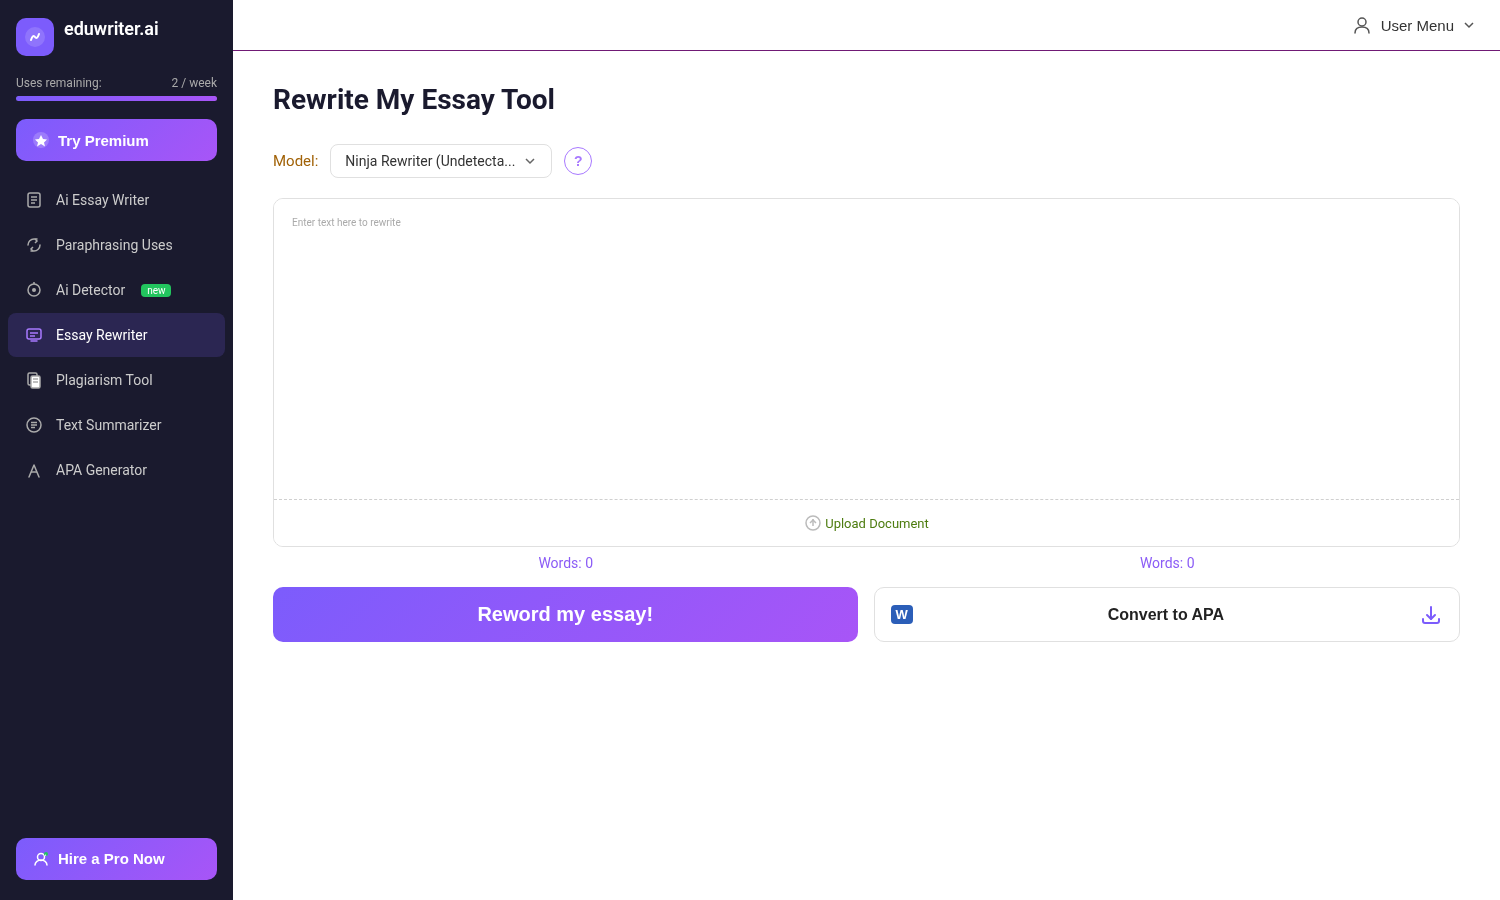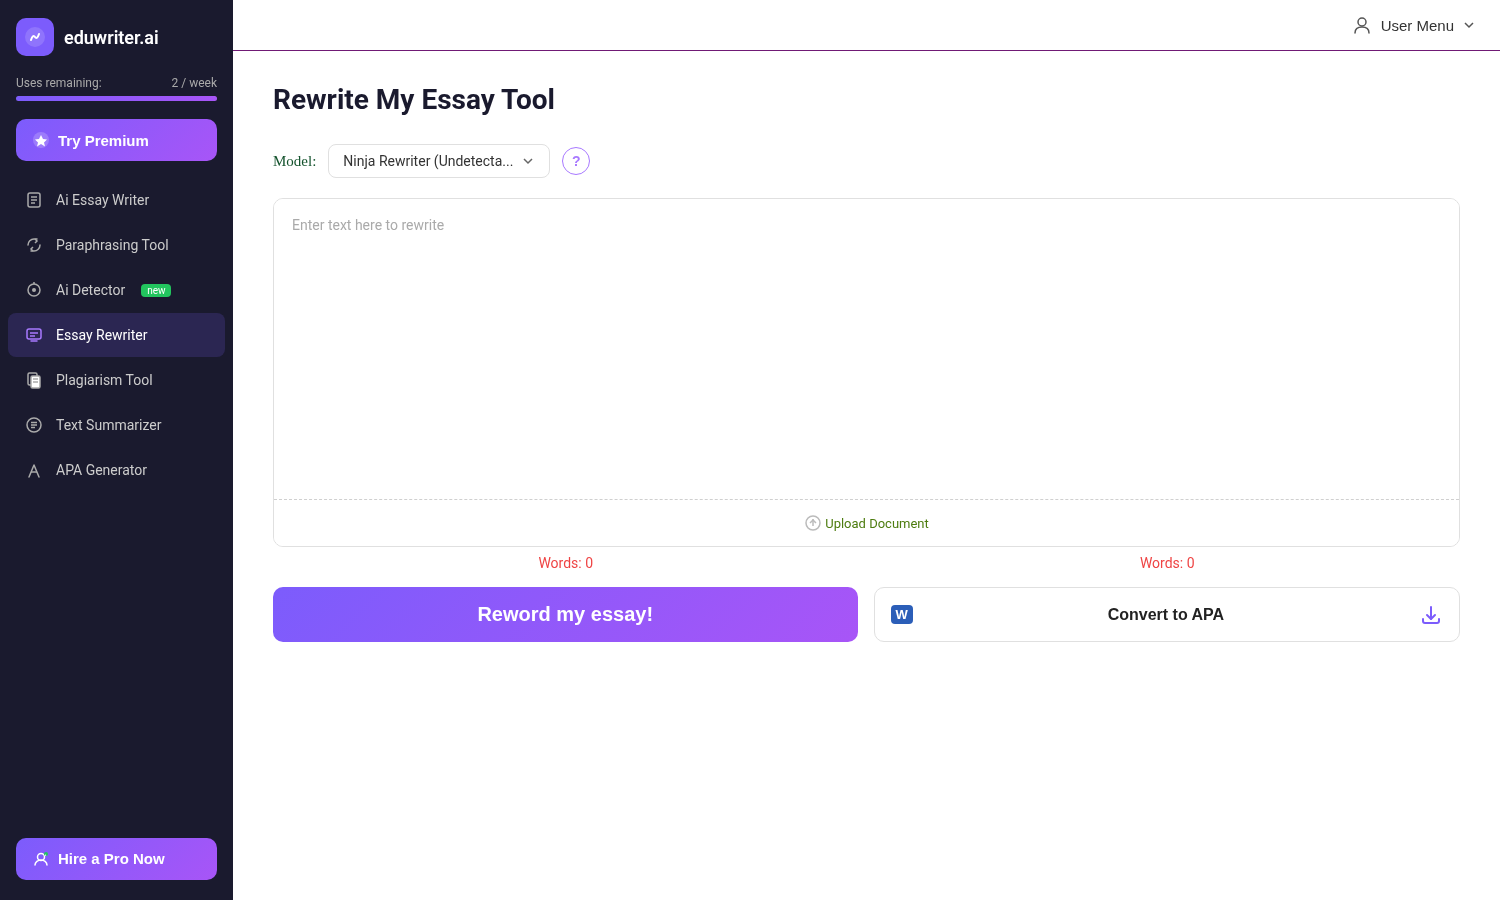--- a/index.html
+++ b/index.html
@@ -11,21 +11,20 @@
       min-width: 233px;
       background: #1a1a2e;
       display: flex;
       flex-direction: column;
       padding: 0;
       height: 100%;
     }
 
     #logo-area {
       display: flex;
-      align-items: center;
       gap: 10px;
       padding: 18px 16px 14px 16px;
     }
 
     #logo-icon {
       width: 38px;
       height: 38px;
       background: #7c5cfc;
       border-radius: 10px;
       display: flex;
@@ -180,22 +179,21 @@
 
     #model-row {
       display: flex;
       align-items: center;
       gap: 12px;
       margin-bottom: 20px;
     }
 
     #model-label {
       font-size: 15px;
-      color: #14532d;
-      font-family: Liberation Serif, serif;
+      color: #a16207;
     }
 
     #model-select {
       background: white;
       border: 1.5px solid #e0e0e0;
       border-radius: 8px;
       padding: 8px 14px;
       font-size: 14px;
       color: #333;
       cursor: pointer;
@@ -234,21 +232,21 @@
       flex-direction: column;
       overflow: hidden;
     }
 
     .text-panel textarea {
       flex: 1;
       border: none;
       outline: none;
       resize: none;
       padding: 18px;
-      font-size: 14px;
+      font-size: 10px;
       color: #14532d;
       font-family: inherit;
       min-height: 300px;
       background: white;
     }
 
     .text-panel textarea::placeholder { color: #aaa; }
 
     .results-panel {
       flex: 1;
@@ -279,21 +277,21 @@
     #words-row {
       display: flex;
       gap: 16px;
       margin-top: 8px;
       margin-bottom: 16px;
     }
 
     .words-count {
       flex: 1;
       text-align: center;
-      color: #ef4444;
+      color: #8b5cf6;
       font-size: 14px;
     }
 
     #action-row {
       display: flex;
       gap: 16px;
     }
 
     #reword-btn {
       flex: 1;
@@ -384,21 +382,21 @@
 
     <div class="nav-item">
       <span class="nav-icon">
         <svg width="18" height="18" viewBox="0 0 18 18" fill="none">
             <path d="M3 9a6 6 0 0 1 6-6h3" stroke="#aaa" stroke-width="1.5" stroke-linecap="round"></path>
             <path d="M15 9a6 6 0 0 1-6 6H6" stroke="#aaa" stroke-width="1.5" stroke-linecap="round"></path>
             <polyline points="10,3 12,5 10,7" stroke="#aaa" stroke-width="1.5" fill="none"></polyline>
             <polyline points="8,11 6,13 8,15" stroke="#aaa" stroke-width="1.5" fill="none"></polyline>
           </svg>
       </span>
-      <span>Paraphrasing Tool</span>
+      <span>Paraphrasing Uses</span>
     </div>
 
     <div class="nav-item">
       <span class="nav-icon">
         <svg width="18" height="18" viewBox="0 0 18 18" fill="none">
             <circle cx="9" cy="9" r="6" stroke="#aaa" stroke-width="1.5"></circle>
             <circle cx="9" cy="9" r="2" fill="#aaa"></circle>
             <line x1="9" y1="3" x2="9" y2="1" stroke="#aaa" stroke-width="1.5"></line>
           </svg>
       </span>

